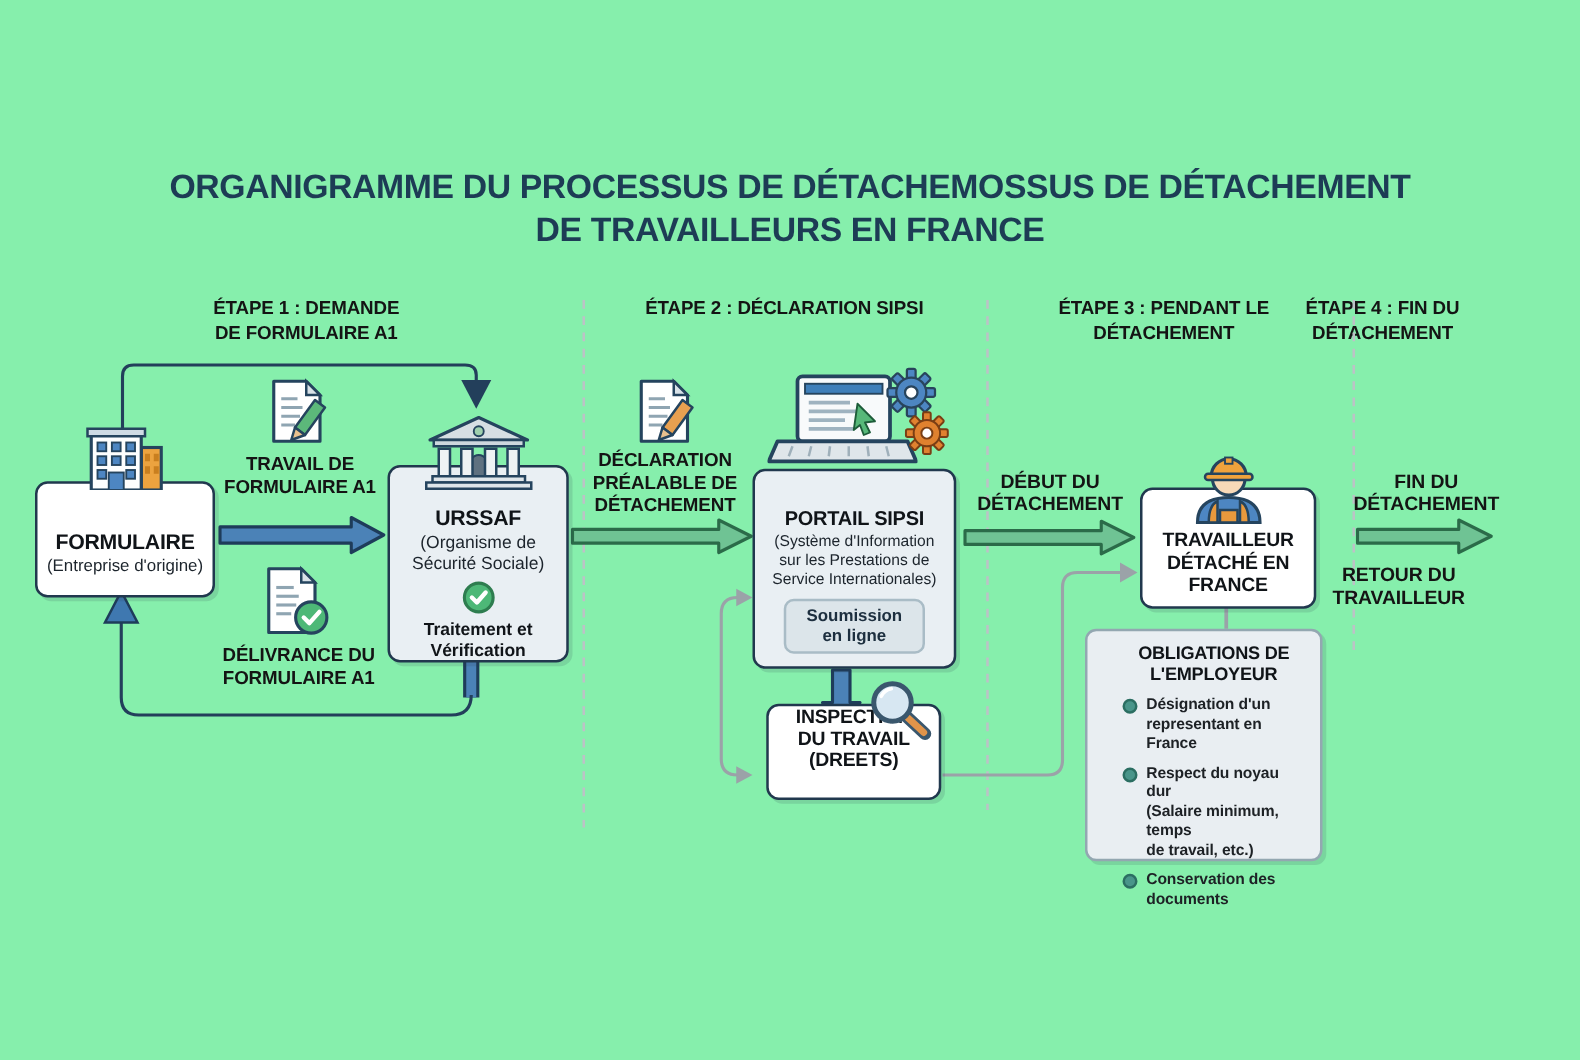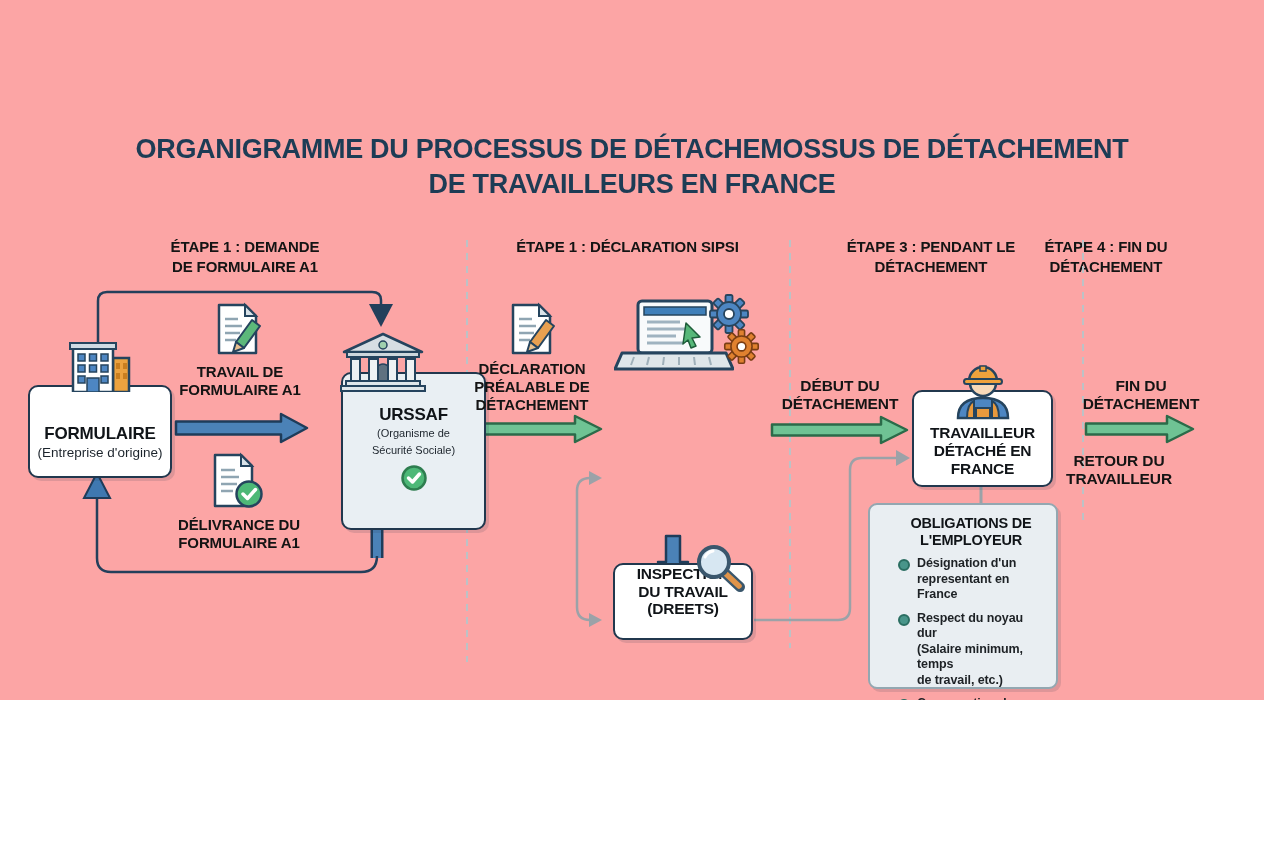--- a/index.html
+++ b/index.html
@@ -1,16 +1,16 @@
 <!DOCTYPE html>
 <html><head>
 <meta charset="utf-8">
 <style>
   html,body{margin:0;padding:0;background:#fff;}
-  #canvas{position:relative;width:1264px;height:700px;background:#fca5a5;overflow:hidden;
+  #canvas{position:relative;width:1264px;height:848px;background:#86efac;overflow:hidden;
           font-family:"Liberation Sans",sans-serif;color:#161616;}
   .pre{white-space:pre-line;}
   .abs{position:absolute;}
 
   #title{left:0;top:132px;width:1264px;text-align:center;font-weight:700;
          font-size:27px;line-height:35px;color:#1d3c55;letter-spacing:-.3px;}
 
   .step-header{position:absolute;font-weight:700;font-size:15px;line-height:20px;
                text-align:center;color:#141414;white-space:pre-line;letter-spacing:-.1px;}
 
@@ -18,23 +18,23 @@
 
   .node{position:absolute;z-index:2;border:2.5px solid #21384e;border-radius:10px;
         background:#fff;box-shadow:3px 3px 0 rgba(40,60,80,.14);text-align:center;box-sizing:border-box;}
   .node-title{font-weight:700;font-size:16px;line-height:20px;color:#101418;letter-spacing:-.2px;}
   .node-sub{font-size:13px;line-height:17px;color:#1c242c;}
 
   #node-employer{left:28px;top:385px;width:144px;height:93px;padding-top:36px;}
   #node-employer .node-title{font-size:17px;line-height:21px;}
   #node-employer .node-sub{font-size:13.5px;}
 
-  #node-urssaf{left:310px;top:372px;width:145px;height:158px;background:#e9eff3;padding-top:30px;margin-left:31px;}
+  #node-urssaf{left:310px;top:372px;width:145px;height:158px;background:#e9eff3;padding-top:30px;}
   #node-urssaf .node-title{font-size:17px;line-height:21px;}
-  #node-urssaf .node-sub{font-size:11px;line-height:17px;}
+  #node-urssaf .node-sub{font-size:14px;line-height:17px;}
   .node-note{font-weight:700;font-size:14px;line-height:17px;color:#101418;margin-top:3px;}
   .mini-check{width:28px;height:28px;margin:5px auto 0 auto;}
 
   #node-sipsi{left:602px;top:375px;width:163px;height:160px;background:#e9eff3;padding-top:29px;}
   #node-sipsi .node-sub{font-size:12.5px;line-height:15px;}
   .submit-btn{display:inline-block;margin-top:8px;background:#dce5ea;border:2px solid #a9bcc6;
               border-radius:8px;padding:4px 16px;font-weight:700;font-size:13.5px;line-height:16px;color:#1d2f3f;}
 
   #node-inspection{left:613px;top:563px;width:140px;height:77px;padding-top:0;}
   #node-inspection .node-title{font-size:15.5px;line-height:17.5px;}
@@ -103,43 +103,53 @@
     </g>
   </svg>
 
   <div id="title" class="abs">
     <div>ORGANIGRAMME DU PROCESSUS DE DÉTACHEMOSSUS DE DÉTACHEMENT</div>
     <div>DE TRAVAILLEURS EN FRANCE</div>
   </div>
 
   <div class="step-header" style="left:120px;top:237px;width:250px;">ÉTAPE 1 : DEMANDE
 DE FORMULAIRE A1</div>
-  <div class="step-header" style="left:495px;top:237px;width:265px;">ÉTAPE 1 : DÉCLARATION SIPSI</div>
+  <div class="step-header" style="left:495px;top:237px;width:265px;">ÉTAPE 2 : DÉCLARATION SIPSI</div>
   <div class="step-header" style="left:820px;top:237px;width:222px;">ÉTAPE 3 : PENDANT LE
 DÉTACHEMENT</div>
   <div class="step-header" style="left:1026px;top:237px;width:160px;">ÉTAPE 4 : FIN DU
 DÉTACHEMENT</div>
 
   <div class="node" id="node-employer">
     <div class="node-title">FORMULAIRE</div>
     <div class="node-sub">(Entreprise d'origine)</div>
   </div>
 
   <div class="node" id="node-urssaf">
     <div class="node-title">URSSAF</div>
     <div class="node-sub pre">(Organisme de
 Sécurité Sociale)</div>
     <div class="mini-check">
       <svg width="28" height="28" viewBox="0 0 28 28">
         <circle cx="14" cy="14" r="11.5" fill="#4db877" stroke="#2e7d4f" stroke-width="2.5"></circle>
         <path d="M8.5,14 l4,4 l7,-8" stroke="#fff" stroke-width="3.5" fill="none" stroke-linecap="round" stroke-linejoin="round"></path>
       </svg>
     </div>
-  </div>
-
+    <div class="node-note pre">Traitement et
+Vérification</div>
+  </div>
+
+  <div class="node" id="node-sipsi">
+    <div class="node-title">PORTAIL SIPSI</div>
+    <div class="node-sub pre">(Système d'Information
+sur les Prestations de
+Service Internationales)</div>
+    <div class="submit-btn pre">Soumission
+en ligne</div>
+  </div>
 
   <div class="node" id="node-inspection">
     <div class="node-title pre">INSPECTION
 DU TRAVAIL
 (DREETS)</div>
   </div>
 
   <div class="node" id="node-worker">
     <div class="node-title pre">TRAVAILLEUR
 DÉTACHÉ EN

